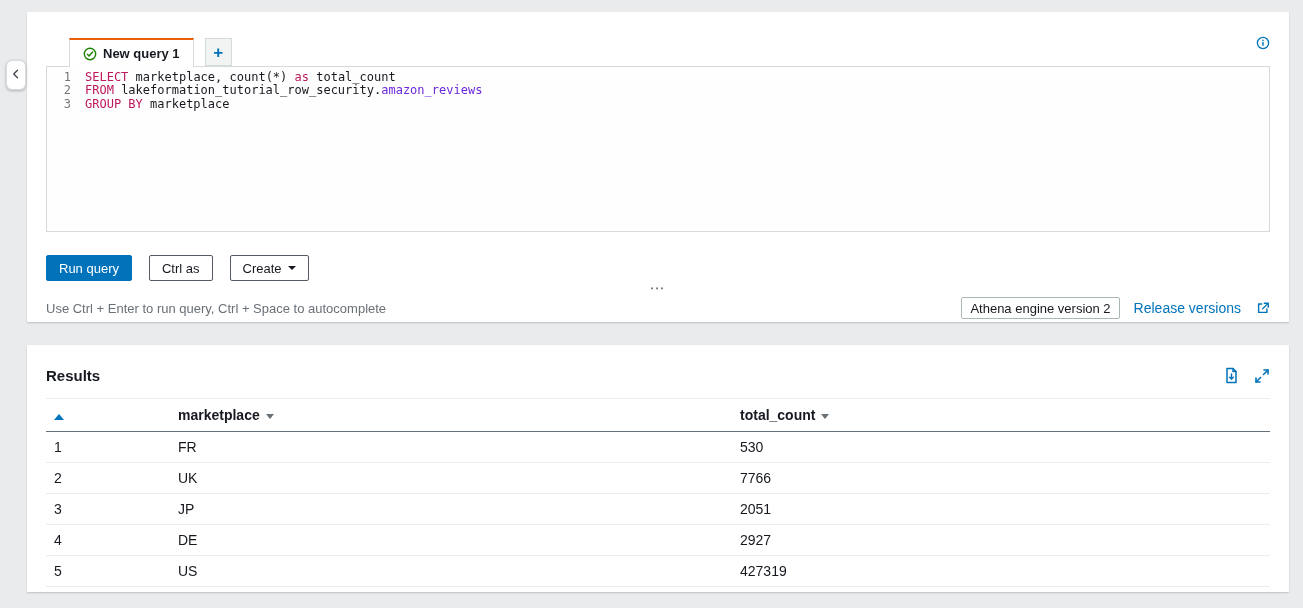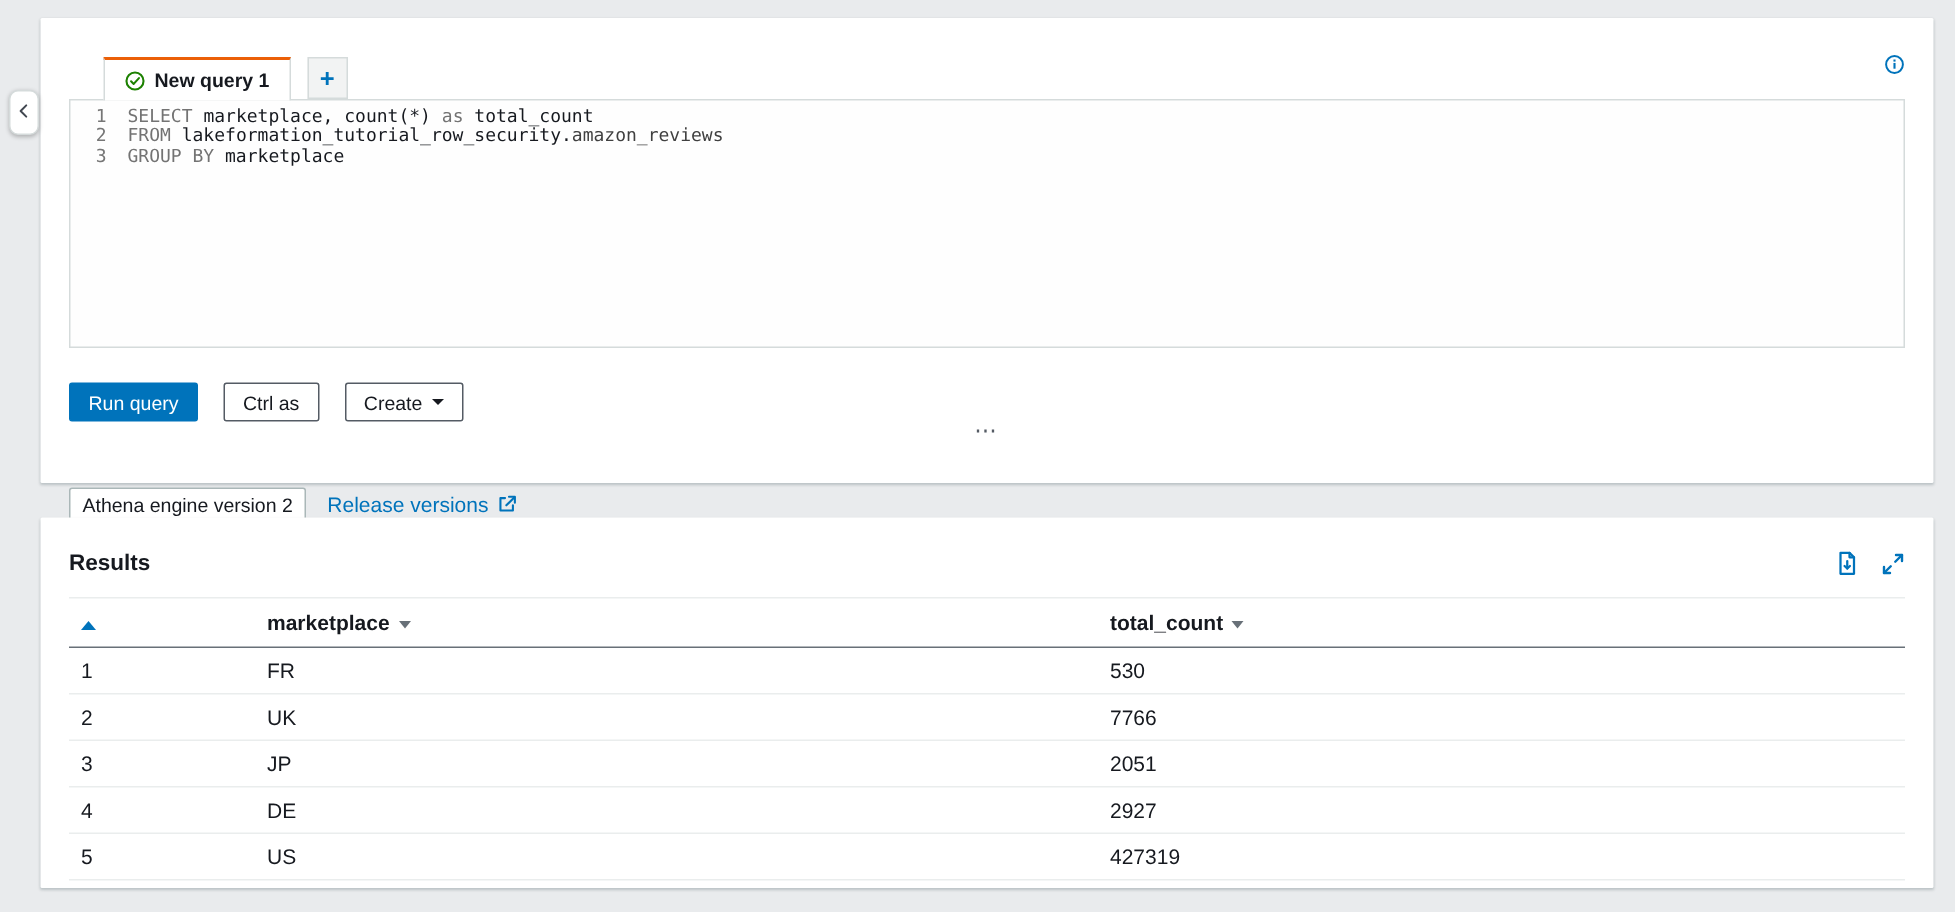--- a/index.html
+++ b/index.html
@@ -62,23 +62,23 @@
     border:1px solid #d5dbdb;
     background:#fefefe;
     display:flex;
     font-family:"DejaVu Sans Mono", monospace;
     font-size:12px; line-height:13.4px;
     overflow:hidden;
     cursor:text;
   }
   .gutter { width:30px; padding:4px 6px 0 0; text-align:right; color:#767676; flex:none; }
   .code  { padding:4px 0 0 8px; white-space:pre; }
-  .tok-kw { color:#737373; }
+  .tok-kw { color:#be185d; }
   .tok-pl { color:#16191f; }
-  .tok-en { color:#404040; }
+  .tok-en { color:#6d28d9; }
 
   .toolbar { display:flex; justify-content:space-between; align-items:center; margin-top:23px; }
   .toolbar-left, .toolbar-right { display:flex; align-items:center; gap:17px; }
   .btn {
     height:26px; padding:0 12px;
     font-family:"Liberation Sans", sans-serif;
     font-size:13px; font-weight:400; color:#16191f;
     background:#fff; border:1px solid #545b64; border-radius:2px;
     cursor:pointer; display:inline-flex; align-items:center; gap:6px;
   }
@@ -91,29 +91,29 @@
   .stats { font-size:14px; color:#16191f; }
 
   .resize-handle {
     position:absolute; top:271px; left:50%; transform:translateX(-50%);
     color:#545b64; font-size:15px; letter-spacing:2px; line-height:10px;
     cursor:row-resize;
   }
 
   .footer-row { display:flex; justify-content:space-between; align-items:center; margin-top:16px; }
   .hint { font-size:13px; color:#687078; }
-  .footer-right { display:flex; align-items:center; gap:14px;margin-top:28px; }
+  .footer-right { display:flex; align-items:center; gap:14px; }
   .engine-badge {
     height:22px; padding:0 8px;
     background:#fff; border:1px solid #aab7b8; border-radius:2px;
     font-size:13px; color:#16191f; cursor:pointer;
     display:inline-flex; align-items:center;
   }
   .release-link {
-    display:inline-flex; align-items:center; gap:5px;
+    display:inline-flex; align-items:center; gap:15px;
     color:#0073bb; font-size:14px; text-decoration:none; cursor:pointer;
   }
 
   
   .results-card { margin-top:23px; height:247px; padding:22px 19px 19px 19px; }
   .results-header { display:flex; justify-content:space-between; align-items:center;gap:33px; }
   .results-title { font-size:15px; font-weight:700; color:#16191f; }
   .results-actions { display:flex; align-items:center; gap:15px; }
   .icon-btn { background:none; border:0; padding:0; cursor:pointer; line-height:0; }
 
@@ -193,20 +193,21 @@
         <button class="btn">
           <span>Create</span>
           <span class="caret-dark"></span>
         </button>
       </div>
     </div>
 
     <div class="resize-handle">⋯</div>
 
     <div class="footer-row">
+      <span class="hint">Use Ctrl + Enter to run query, Ctrl + Space to autocomplete</span>
       <div class="footer-right">
         <button class="engine-badge">Athena engine version 2</button>
         <a class="release-link">
           <span>Release versions</span>
           <span style="line-height:0;">
             <svg width="14" height="14" viewBox="0 0 16 16" fill="none" stroke="#0073bb" stroke-width="1.6" stroke-linecap="round" stroke-linejoin="round">
                 <path d="M6.5 3.5H3v9.5h9.5V9"></path>
                 <path d="M9.5 2.5H14v4.5"></path>
                 <path d="M13.5 3L7.5 9"></path>
               </svg>

